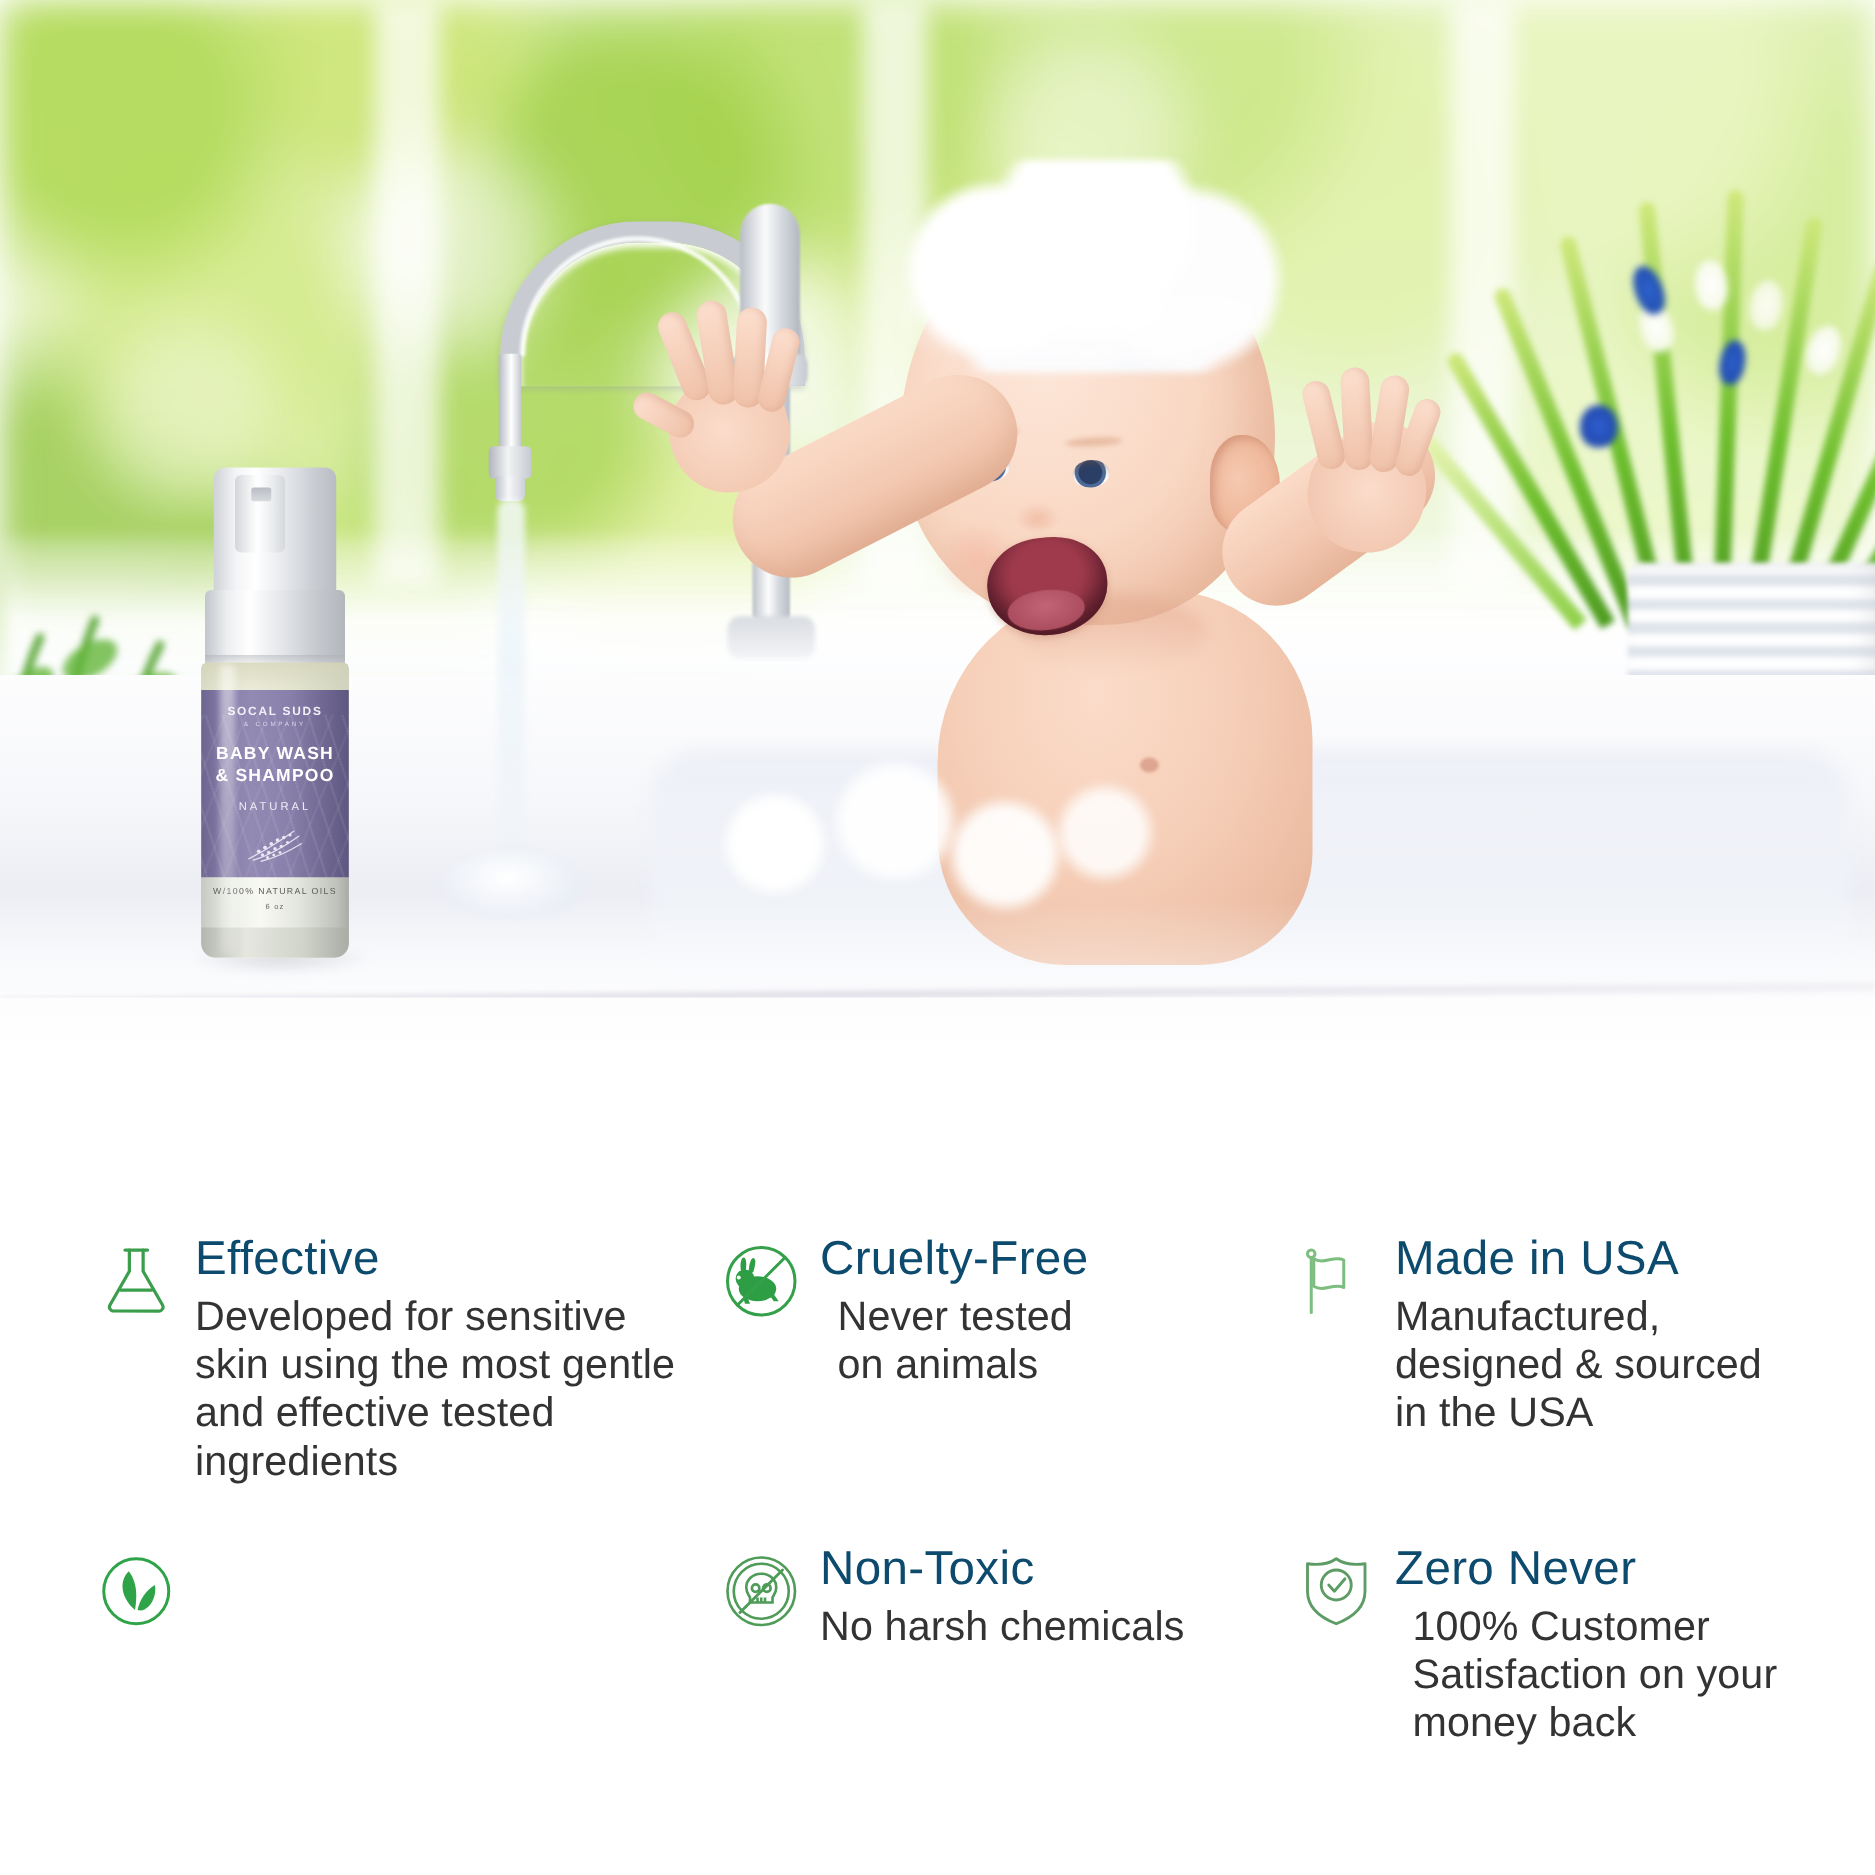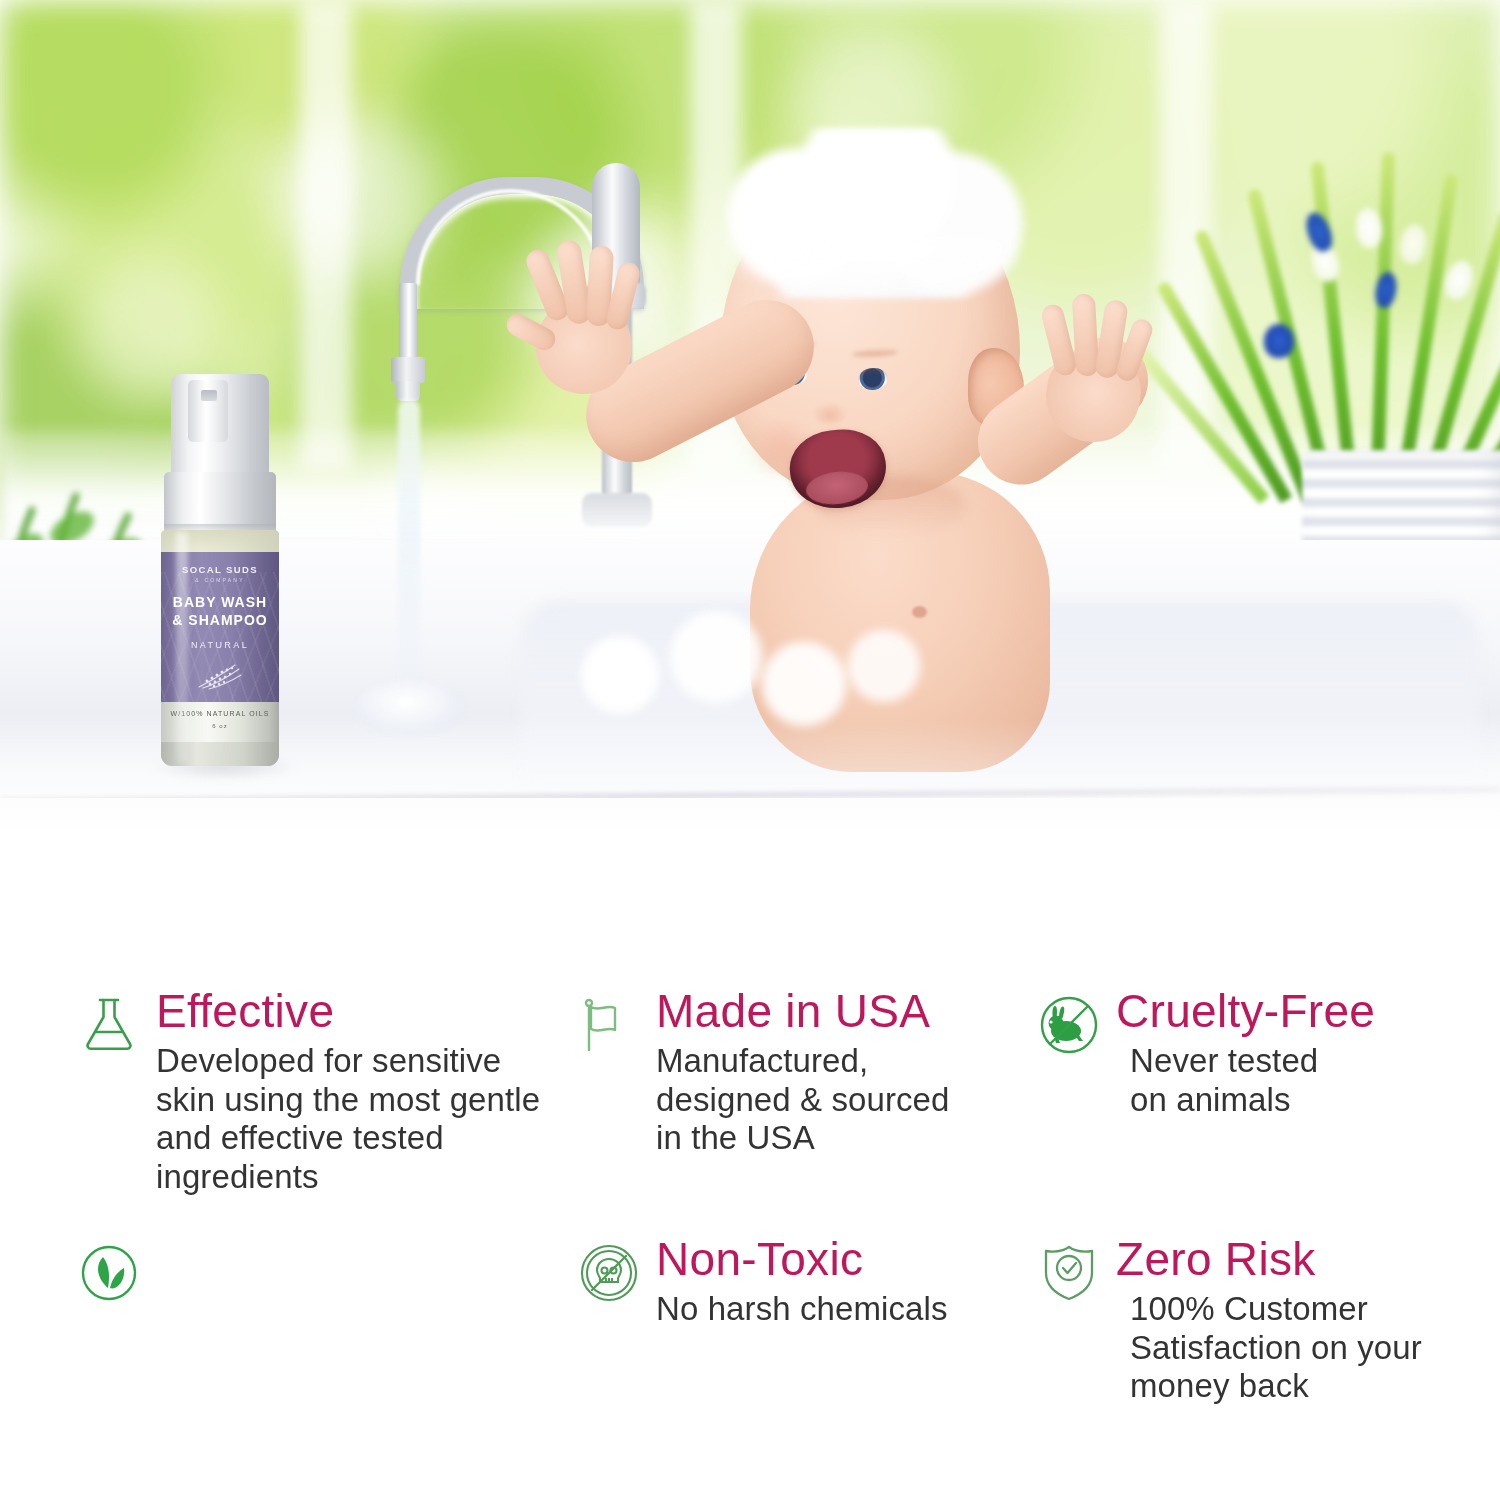--- a/index.html
+++ b/index.html
@@ -244,21 +244,21 @@
   .bt-shadow{position:absolute;left:150px;top:754px;width:150px;height:26px;
     background:radial-gradient(ellipse at 50% 50%, rgba(150,150,160,.3), rgba(150,150,160,0) 70%);filter:blur(4px);}
 
   
   .features{position:absolute;left:0;top:900px;width:1500px;height:600px;background:#ffffff;}
   .fgrid{position:absolute;left:78px;top:88px;width:1400px;
     display:grid;grid-template-columns:500px 460px 440px;grid-template-rows:248px 248px;}
   .fcell{display:flex;align-items:flex-start;gap:16px;}
   .ficon{width:62px;height:62px;flex:0 0 62px;margin-top:6px;}
   .ftext{flex:1;}
-  .fhead{font-size:46px;line-height:1.02;color:#be185d;font-weight:400;letter-spacing:.3px;
+  .fhead{font-size:38px;line-height:1.02;color:#0c4a6e;font-weight:400;letter-spacing:.3px;
     white-space:nowrap;}
   .fbody{margin-top:7px;font-size:33px;line-height:1.17;color:#333333;letter-spacing:.1px;white-space:pre-line;}
   .fcell.indent .fbody{padding-left:14px;}
 </style>
 </head>
 <body>
 
 <div class="page">
 
   <div class="scene">
@@ -437,36 +437,20 @@
         </div>
         <div class="ftext">
           <div class="fhead">Effective</div>
           <div class="fbody">Developed for sensitive
 skin using the most gentle
 and effective tested
 ingredients</div>
         </div>
       </div>
 
-      <div class="fcell">
-        <div class="ficon">
-          <svg viewBox="0 0 62 62" width="62" height="62" fill="none" stroke="#7dbd7f" stroke-width="2.4" stroke-linejoin="round" stroke-linecap="round">
-            <circle cx="11" cy="9" r="3"></circle>
-            <path d="M11 12v44"></path>
-            <path d="M13 13c8 5 16-3 24 1v22c-8-4-16 4-24-1z"></path>
-          </svg>
-        </div>
-        <div class="ftext">
-          <div class="fhead">Made in USA</div>
-          <div class="fbody">Manufactured,
-designed &amp; sourced
-in the USA</div>
-        </div>
-      </div>
-
       <div class="fcell indent">
         <div class="ficon">
           <svg viewBox="0 0 62 62" width="62" height="62">
             <circle cx="31" cy="31" r="27" fill="none" stroke="#34a04a" stroke-width="2.4"></circle>
             <g fill="#2e9e45">
               <ellipse cx="28" cy="37" rx="15" ry="10"></ellipse>
               <circle cx="18" cy="29" r="7.5"></circle>
               <path d="M15 24c-1.5-7 0-12 2-12s2.5 5.5 1.5 11z"></path>
               <path d="M21 24c0-7 2-12 4-11.5s1.5 5.5-.5 11.5z"></path>
               <path d="M40 40l5 7h-4l-4-6z"></path>
@@ -478,20 +462,36 @@
         </div>
         <div class="ftext">
           <div class="fhead">Cruelty-Free</div>
           <div class="fbody">Never tested
 on animals</div>
         </div>
       </div>
 
       <div class="fcell">
         <div class="ficon">
+          <svg viewBox="0 0 62 62" width="62" height="62" fill="none" stroke="#7dbd7f" stroke-width="2.4" stroke-linejoin="round" stroke-linecap="round">
+            <circle cx="11" cy="9" r="3"></circle>
+            <path d="M11 12v44"></path>
+            <path d="M13 13c8 5 16-3 24 1v22c-8-4-16 4-24-1z"></path>
+          </svg>
+        </div>
+        <div class="ftext">
+          <div class="fhead">Made in USA</div>
+          <div class="fbody">Manufactured,
+designed &amp; sourced
+in the USA</div>
+        </div>
+      </div>
+
+      <div class="fcell">
+        <div class="ficon">
           <svg viewBox="0 0 62 62" width="62" height="62">
             <circle cx="31" cy="31" r="26" fill="none" stroke="#2fa348" stroke-width="2.4"></circle>
             <path d="M30 46c-6-5-10-12-10-19 0-5 2-9 5-12 4 5 6 12 6 19 0 5-.5 9-1 12z" fill="#2fa348"></path>
             <path d="M32 46c2-9 7-16 14-20 1 6-1 13-5 17-3 3-6 4-9 3z" fill="#2fa348"></path>
           </svg>
         </div>
       </div>
 
       <div class="fcell">
         <div class="ficon">
@@ -513,21 +513,21 @@
 
       <div class="fcell indent">
         <div class="ficon">
           <svg viewBox="0 0 62 62" width="62" height="62" fill="none" stroke="#5e9c66" stroke-width="2.3" stroke-linejoin="round" stroke-linecap="round">
             <path d="M31 5C24 10 15 10 8 9v22c0 13 10 21 23 26 13-5 23-13 23-26V9c-7 1-16 1-23-4z"></path>
             <circle cx="31" cy="26" r="12"></circle>
             <path d="M25 26l4.5 5L38 21"></path>
           </svg>
         </div>
         <div class="ftext">
-          <div class="fhead">Zero Risk</div>
+          <div class="fhead">Zero Never</div>
           <div class="fbody">100% Customer
 Satisfaction on your
 money back</div>
         </div>
       </div>
 
     </div>
   </div>
 </div>
 

